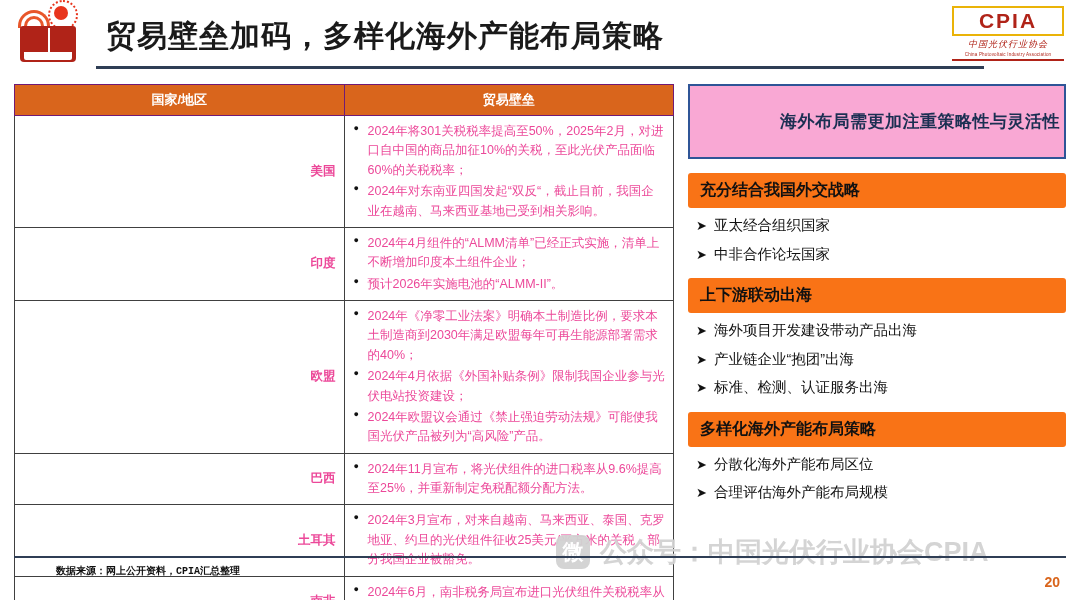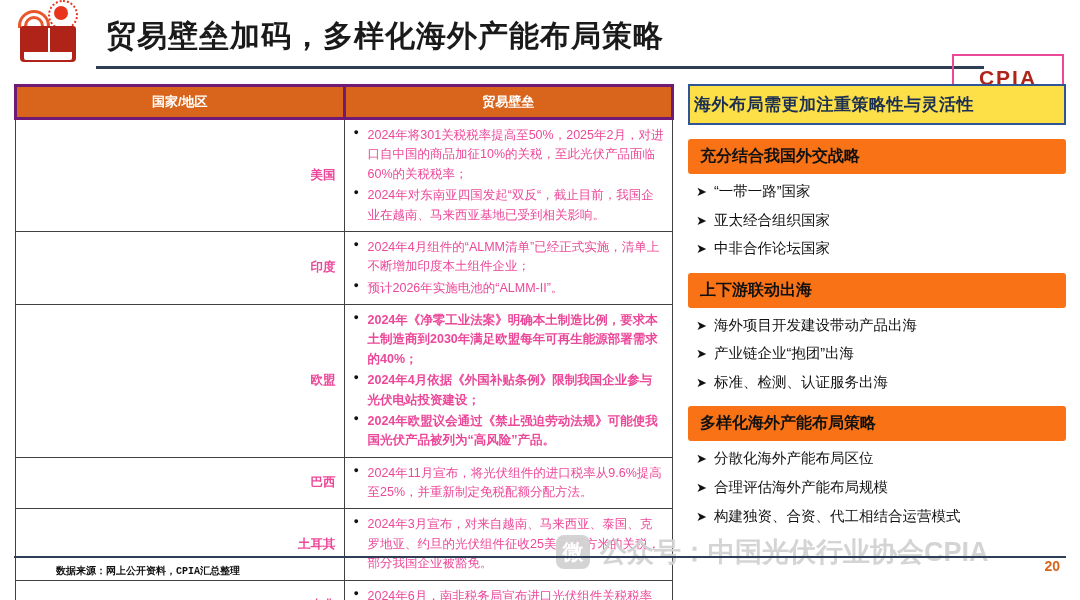--- a/index.html
+++ b/index.html
@@ -95,28 +95,27 @@
     height: 3px;
     background: #2f3e55;
   }
   .cpia-logo {
     position: absolute;
     right: 16px; top: 6px;
     width: 112px;
     text-align: center;
   }
   .cpia-box {
-    border: 2px solid #ec4899;
+    border: 2px solid #eab308;
     color: #b02318;
     font-size: 21px;
     font-weight: bold;
     letter-spacing: 2px;
-    padding: 10px 0 2px;
+    padding: 1px 0 2px;
     line-height: 1.1;
-    margin-top: 48px;
   }
   .cpia-cn {
     font-size: 9px;
     color: #b02318;
     margin-top: 2px;
     letter-spacing: 1px;
     font-style: italic;
   }
   .cpia-en {
     font-size: 4.5px;
@@ -141,21 +140,21 @@
   table.trade {
     border-collapse: collapse;
     width: 100%;
     table-layout: fixed;
   }
   table.trade th {
     background: #d9651c;
     color: #ffffff;
     font-size: 13px;
     font-weight: bold;
-    border: 3px solid #701a75;
+    border: 1px solid #701a75;
     padding: 6px 4px;
     text-align: center;
   }
   table.trade td {
     border: 1px solid #404040;
     font-size: 12.5px;
     color: #ec4899;
     vertical-align: middle;
     padding: 6px 8px;
     line-height: 1.55;
@@ -178,36 +177,36 @@
   }
   ul.bullets li:before {
     content: "\25CF";
     position: absolute;
     left: -14px;
     top: 0;
     font-size: 9px;
     color: #111;
   }
   ul.bullets li:last-child { margin-bottom: 0; }
-  .spaced li { margin-bottom: 9px; font-weight: bold; }
+  .spaced li { margin-bottom: 9px; }
 
   
   .right {
     position: absolute;
     left: 688px; top: 84px;
     width: 378px;
   }
   .right-title {
-    background: #fde047;
+    background: #f9a8d4;
     border: 2px solid #2f5597;
     color: #1b2f52;
     font-size: 17px;
     font-weight: bold;
-    text-align: left;
-    padding: 7px 4px;
+    text-align: right;
+    padding: 24px 4px;
     letter-spacing: 0.5px;
   }
   .sec-head {
     margin-top: 14px;
     background: #f97316;
     color: #111111;
     font-size: 16px;
     font-weight: bold;
     padding: 7px 12px;
     border-radius: 3px;
@@ -240,21 +239,21 @@
   .source {
     position: absolute;
     left: 56px; top: 564px;
     font-size: 10px;
     color: #111111;
     font-weight: bold;
     font-family: Liberation Mono, monospace;
   }
   .page-num {
     position: absolute;
-    right: 20px; top: 558px;
+    right: 20px; top: 574px;
     font-size: 14px;
     color: #d9651c;
     font-weight: bold;
   }
 
   
   .watermark {
     position: absolute;
     left: 556px; top: 534px;
     display: flex;
@@ -362,37 +361,35 @@
       </tr>
     </tbody>
   </table>
 </div>
 
 <div class="right">
   <div class="right-title">海外布局需更加注重策略性与灵活性</div>
 
   <div class="sec-head">充分结合我国外交战略</div>
   <div class="sec-items">
-    <div><span class="arrow">➤</span><span>“一带一路”国家</span></div>
     <div><span class="arrow">➤</span><span>亚太经合组织国家</span></div>
     <div><span class="arrow">➤</span><span>中非合作论坛国家</span></div>
   </div>
 
   <div class="sec-head">上下游联动出海</div>
   <div class="sec-items">
     <div><span class="arrow">➤</span><span>海外项目开发建设带动产品出海</span></div>
     <div><span class="arrow">➤</span><span>产业链企业“抱团”出海</span></div>
     <div><span class="arrow">➤</span><span>标准、检测、认证服务出海</span></div>
   </div>
 
   <div class="sec-head">多样化海外产能布局策略</div>
   <div class="sec-items">
     <div><span class="arrow">➤</span><span>分散化海外产能布局区位</span></div>
     <div><span class="arrow">➤</span><span>合理评估海外产能布局规模</span></div>
-    <div><span class="arrow">➤</span><span>构建独资、合资、代工相结合运营模式</span></div>
   </div>
 </div>
 
 <div class="watermark">
   <div class="wm-badge">微</div>
   <div>公众号：中国光伏行业协会CPIA</div>
 </div>
 
 <div class="footer-rule"></div>
 <div class="source">数据来源：网上公开资料，CPIA汇总整理</div>

